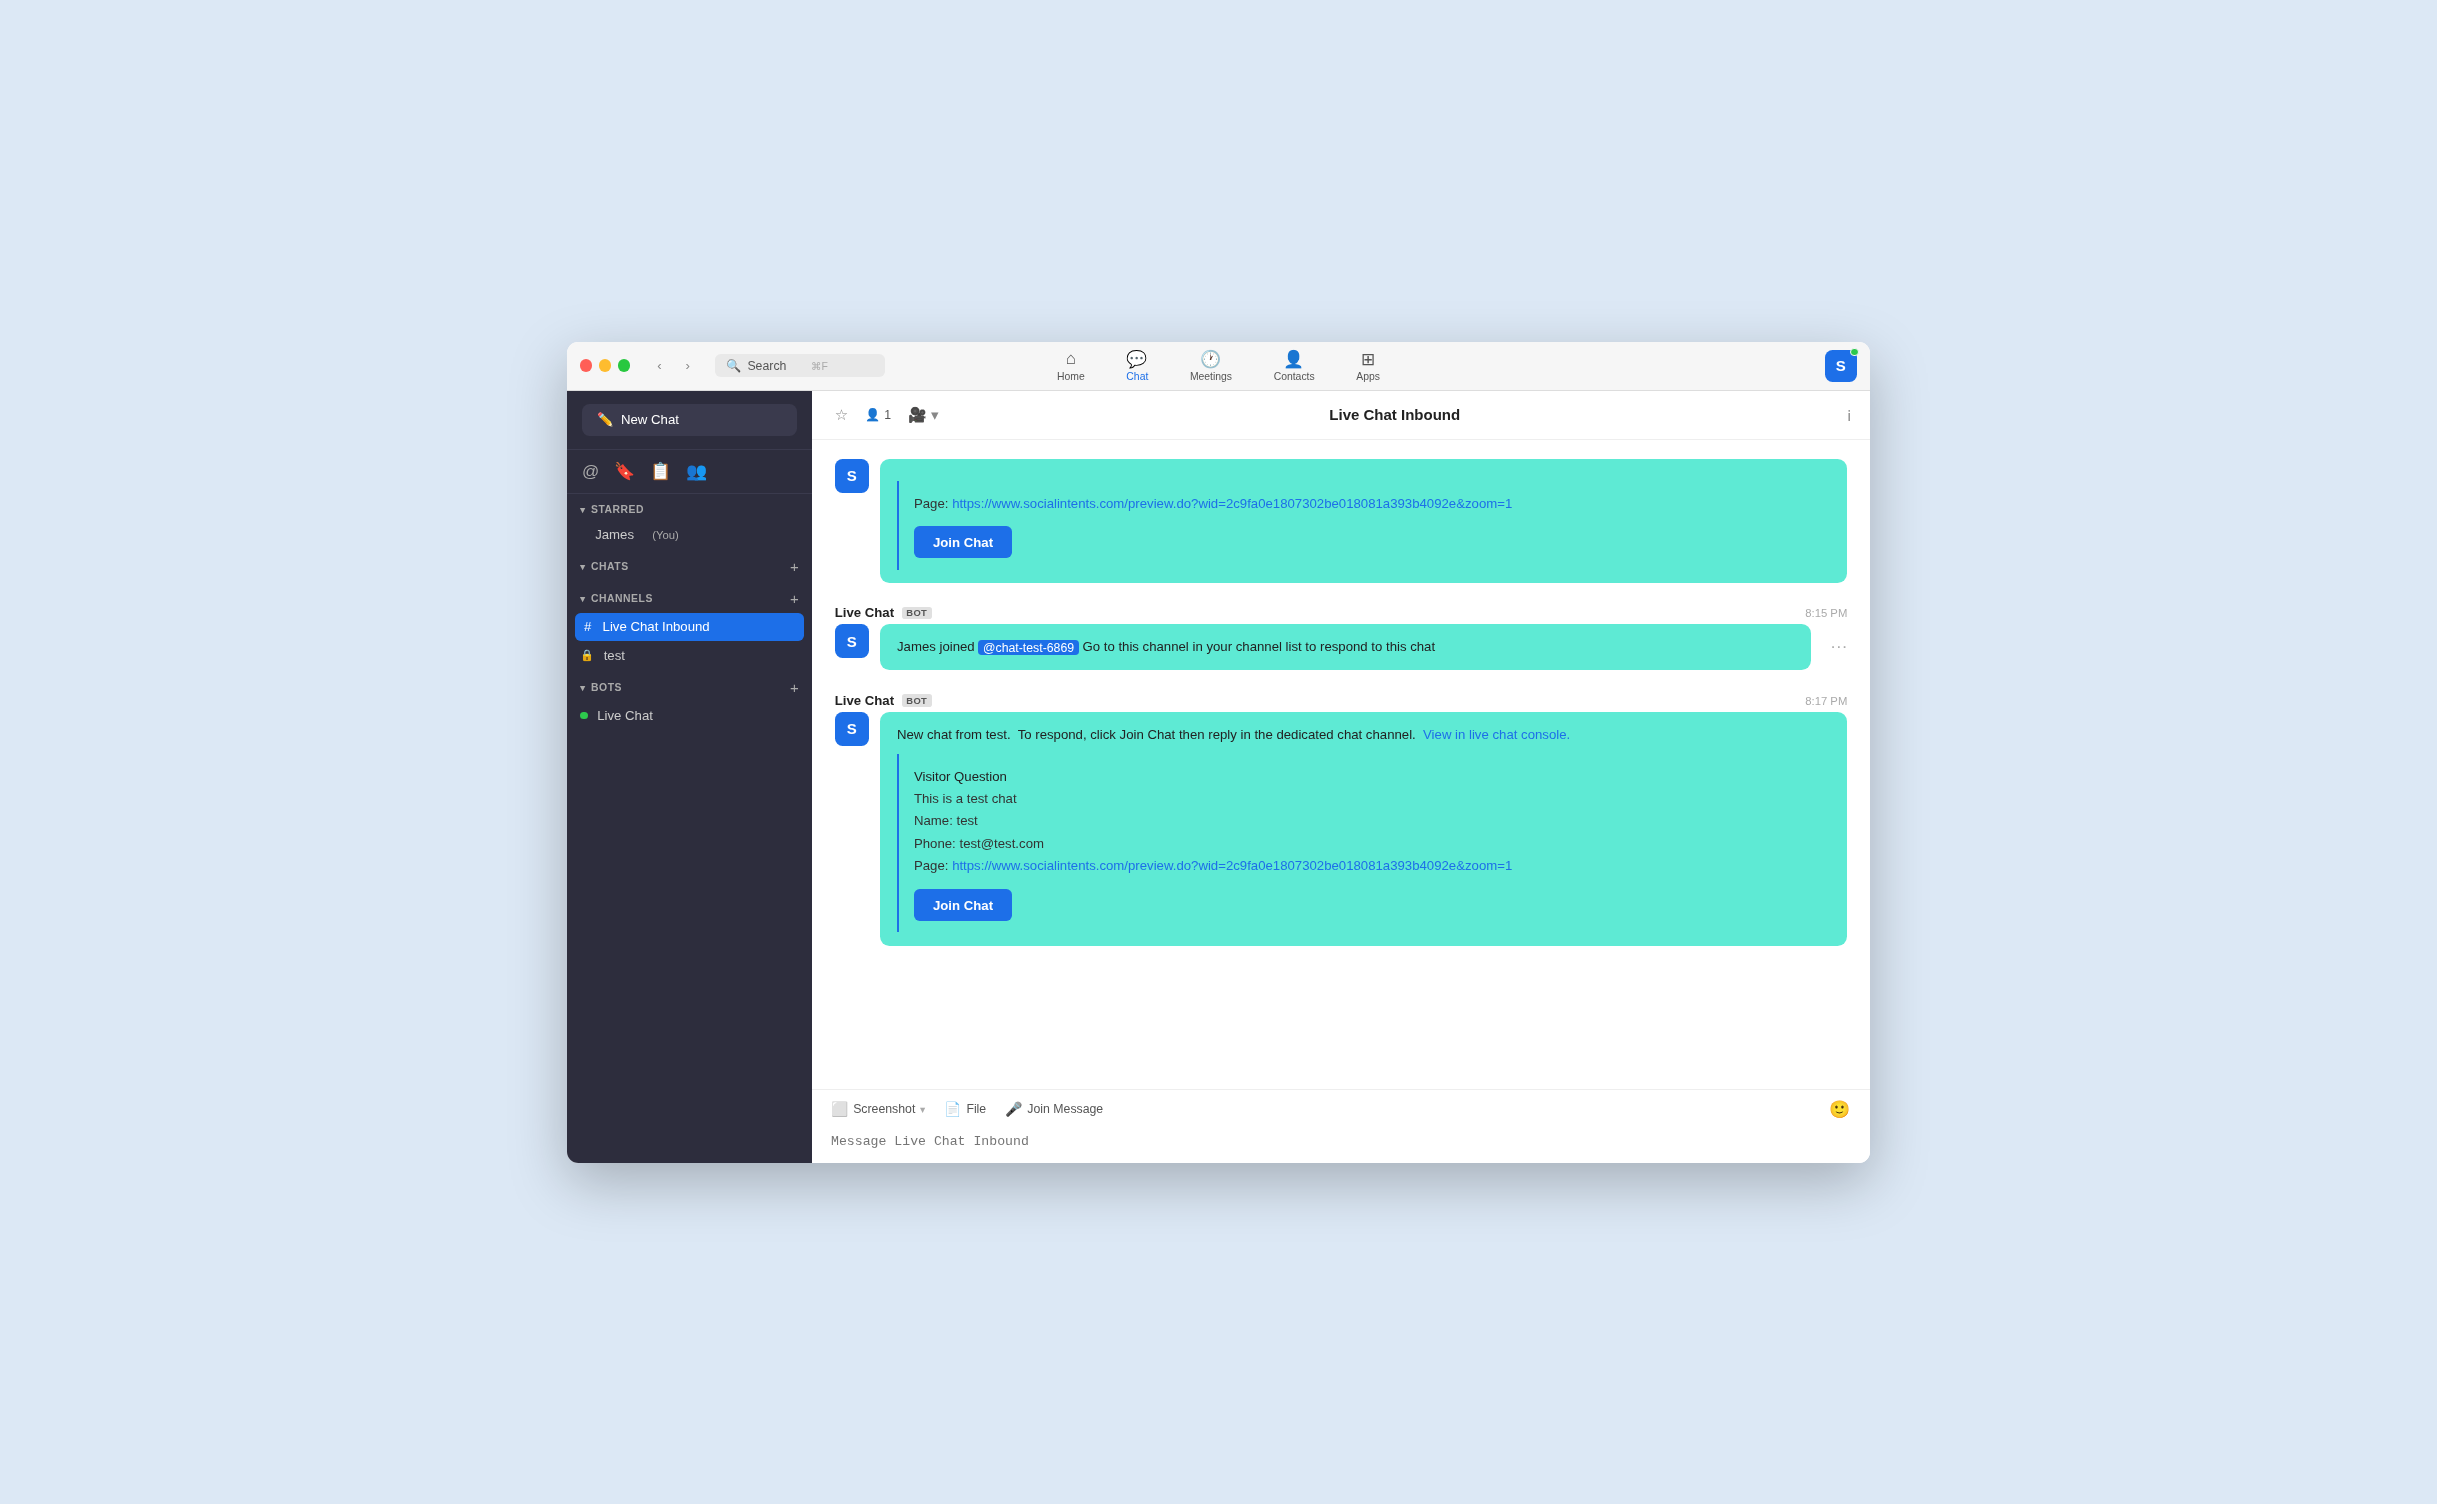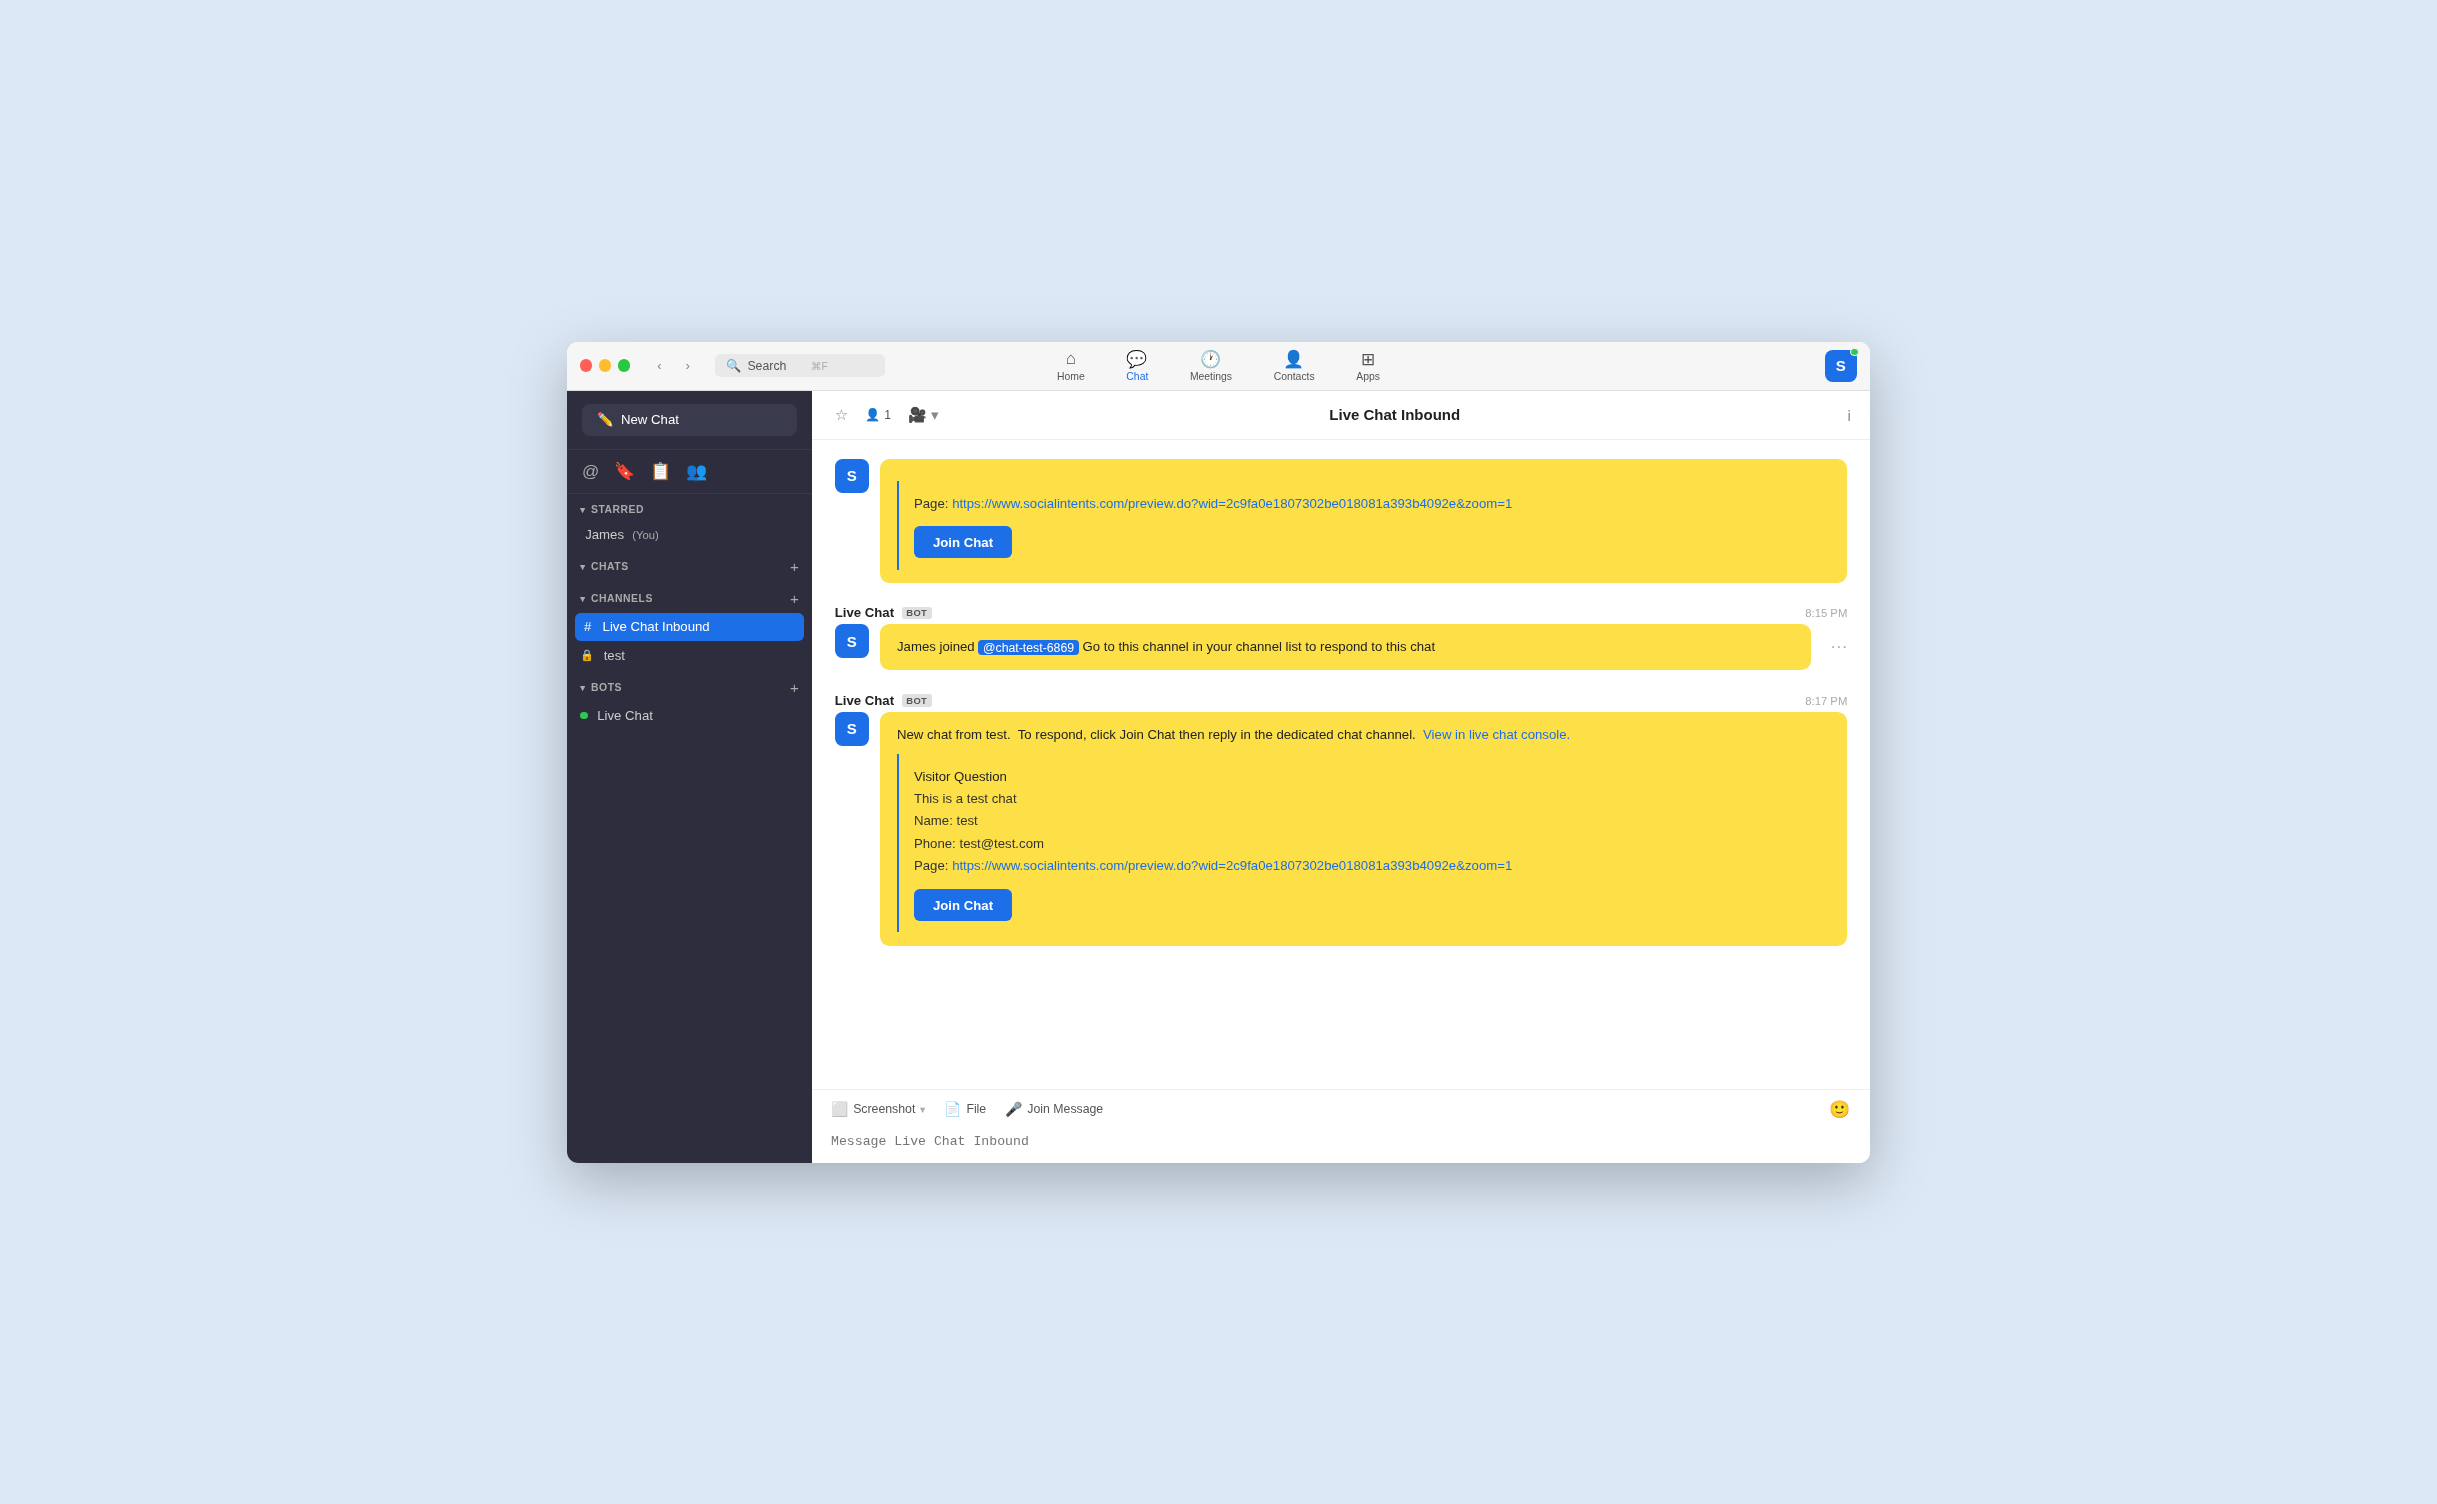--- a/index.html
+++ b/index.html
@@ -126,21 +126,21 @@
     .sidebar-item {
       display: flex; align-items: center; gap: 9.4px;
       padding: 6.6px 13.2px; cursor: pointer; color: #ccc; font-size: 13.2px;
     }
     .sidebar-item.active { background: #1d6fe8; color: #fff; border-radius: 5.7px; margin: 0 7.6px; padding: 6.6px 9.4px; }
     .sidebar-item .dot { width: 7.6px; height: 7.6px; border-radius: 50%; background: #2dc84d; flex-shrink: 0; }
     .sidebar-item .lock-icon { font-size: 11.3px; color: #aaa; }
     .sidebar-item .hash { color: #aaa; font-size: 13.2px; margin-right: 1.9px; }
     .sidebar-item.active .hash { color: #fff; }
     .starred-item {
-      display: flex; align-items: center; gap: 5px;
+      display: flex; align-items: center; gap: 15px;
       padding: 6.6px 13.2px; cursor: pointer; color: #ccc; font-size: 13.2px;
     }
 
     
     .chat-panel {
       flex: 1;
       display: flex;
       flex-direction: column;
       background: #fff;
       overflow: hidden;
@@ -183,21 +183,21 @@
     .message-row {
       display: flex; gap: 11.3px; align-items: flex-start;
     }
     .bot-avatar {
       width: 34px; height: 34px; border-radius: 7.6px; background: #1d6fe8;
       display: flex; align-items: center; justify-content: center;
       color: #fff; font-weight: bold; font-size: 15px; flex-shrink: 0;
     }
     .message-content-wrap { flex: 1; }
     .message-bubble {
-      background: #fde047; border-radius: 9.4px; padding: 13.2px 17px;
+      background: #5eead4; border-radius: 9.4px; padding: 13.2px 17px;
       font-size: 13.2px; color: #222; line-height: 1.5; position: relative;
     }
     .message-bubble a { color: #1d6fe8; text-decoration: none; }
     .message-bubble .mention {
       background: #1d6fe8; color: #fff; border-radius: 3.8px;
       padding: 0.9px 4.7px; font-size: 12.3px; text-align: center;
     }
     .message-bubble p { margin: 0; }
     .message-more {
       color: #aaa; font-size: 17px; cursor: pointer; margin-left: 7.6px;

